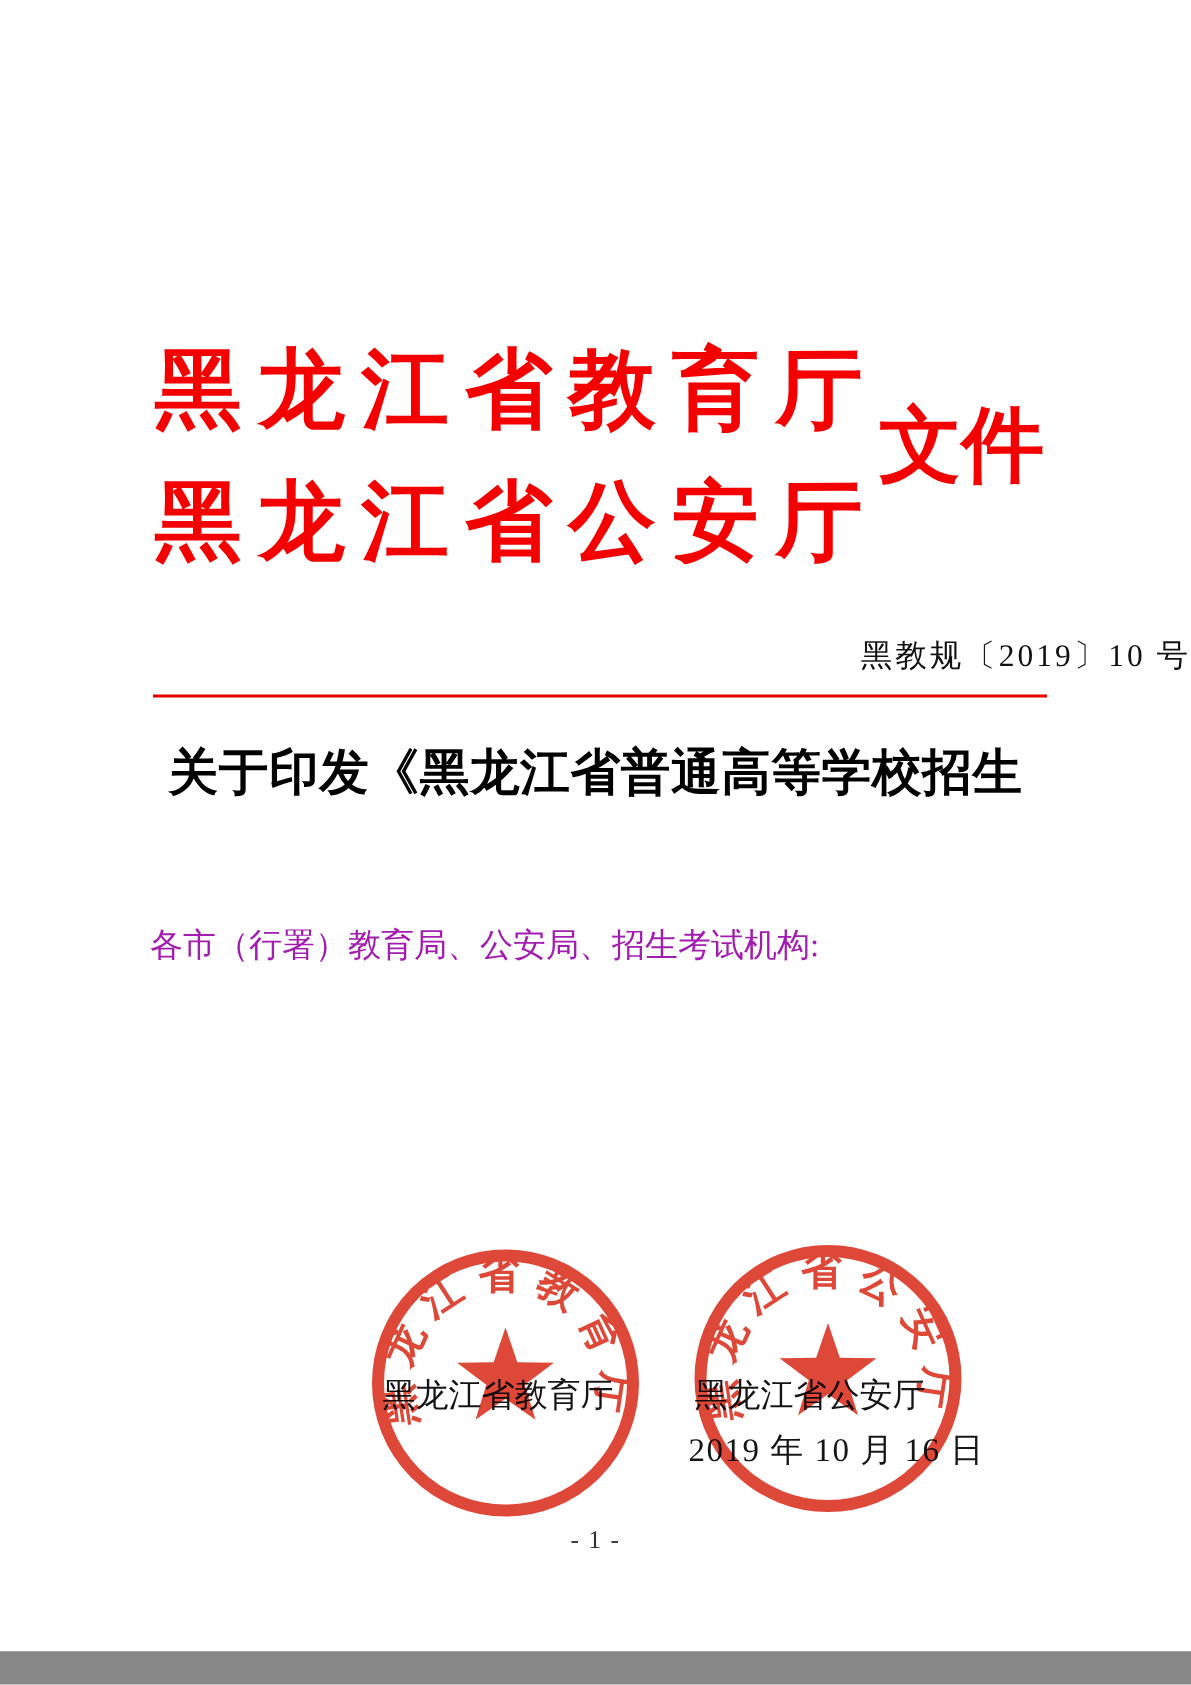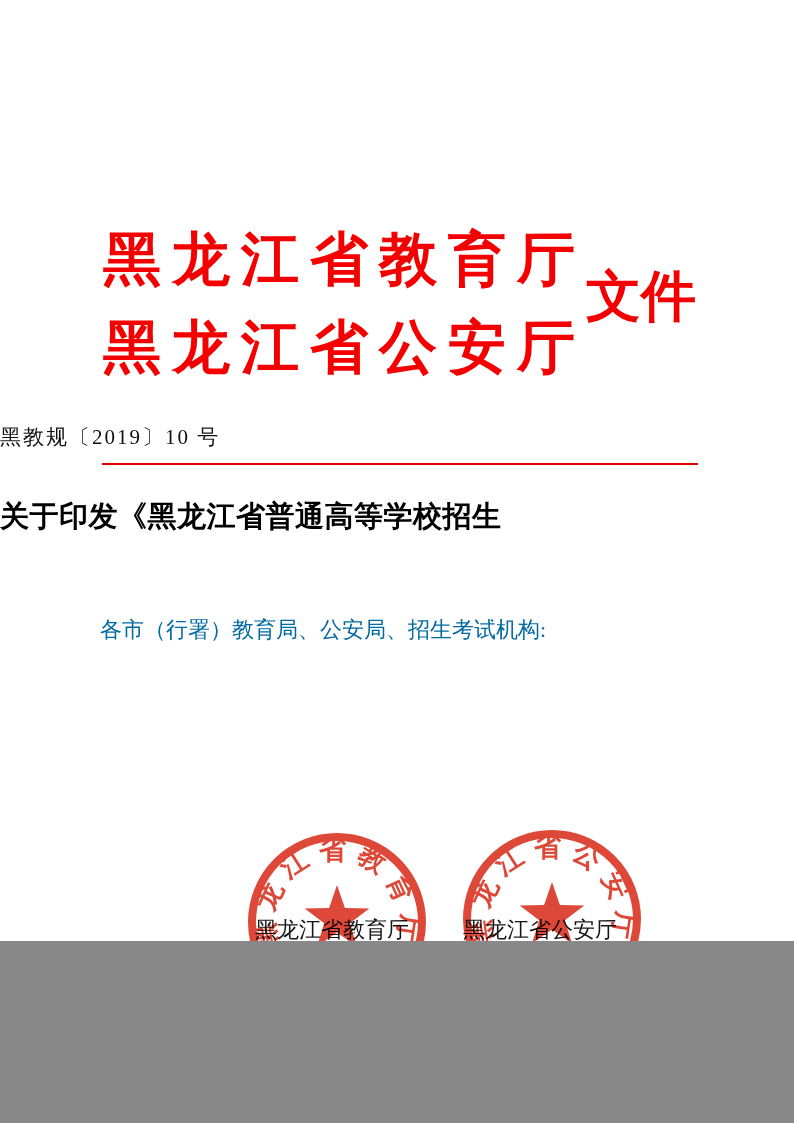--- a/index.html
+++ b/index.html
@@ -2,21 +2,21 @@
 <html style="--red: #f40000; --seal: #dc3a28;"><head>
 <meta charset="utf-8">
 <style>
   :root{
     --red:#f40000;
     --seal:#dc3a28;
   }
   html,body{margin:0;padding:0;background:#888;}
   .page{
     position:relative;
-    width:794px;height:941px;
+    width:794px;height:1101px;
     margin:0 auto;
     background:#ffffff;
     overflow:hidden;
     font-family:"Liberation Serif","DejaVu Serif",serif;
     color:#1a1a1a;
   }
   
   .lh-lines{
     position:absolute;left:103px;top:216px;
   }
@@ -26,40 +26,40 @@
     letter-spacing:11px;white-space:nowrap;
   }
   .lh-mark{
     position:absolute;left:586px;top:269px;
     font-size:55px;line-height:55px;font-weight:bold;
     color:var(--red);white-space:nowrap;
   }
   
   .doc-number{
     position:absolute;left:0;right:0;top:424px;
-    text-align:left;font-size:21px;line-height:26px;
+    text-align:right;font-size:21px;line-height:26px;
     letter-spacing:2px;color:#111;
   }
   .red-rule{
     position:absolute;left:102px;top:463px;
     width:596px;height:2px;background:#e60000;
   }
   
   .doc-title{
     position:absolute;left:0;right:0;top:496px;
-    margin:0;text-align:left;
-    font-size:29px;line-height:41px;font-weight:bold;
+    margin:0;text-align:center;
+    font-size:33px;line-height:41px;font-weight:bold;
     color:#000;letter-spacing:0.5px;
   }
   
   .body-text{
     position:absolute;left:100px;top:611px;width:600px;
     font-size:22px;line-height:38px;
     text-align:justify;text-justify:inter-ideograph;
-    color:#0369a1;
+    color:#a21caf;
   }
   .body-text p{margin:0;}
   .para{text-indent:2em;}
   
   .sig{
     position:absolute;font-size:22px;line-height:32px;
     white-space:nowrap;color:#151515;
   }
   .sig-org1{left:255px;top:914px;}
   .sig-org2{left:463px;top:914px;}

